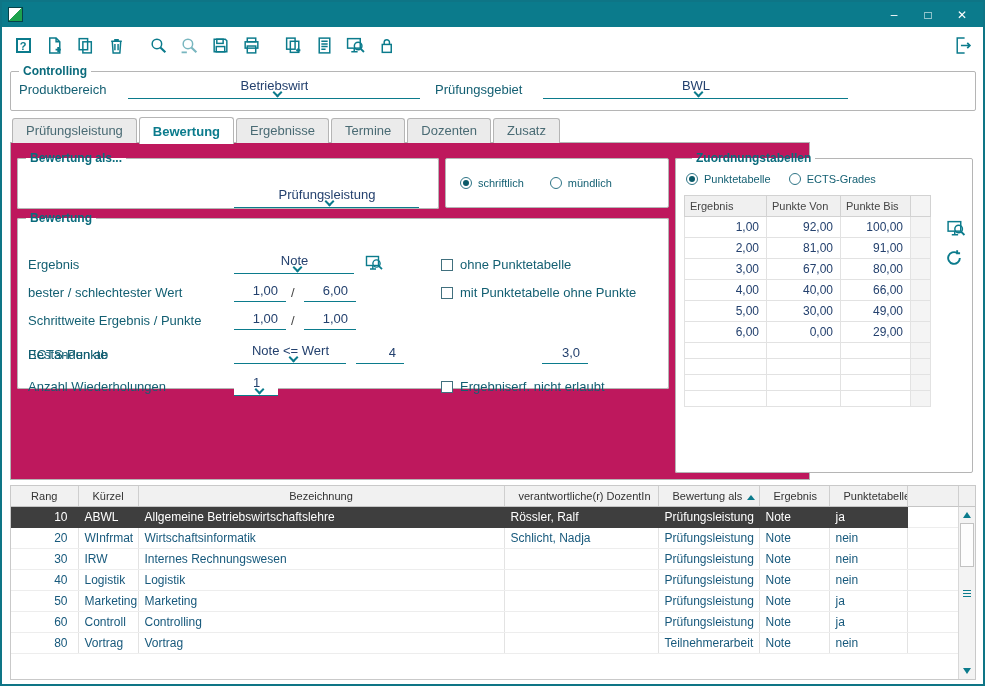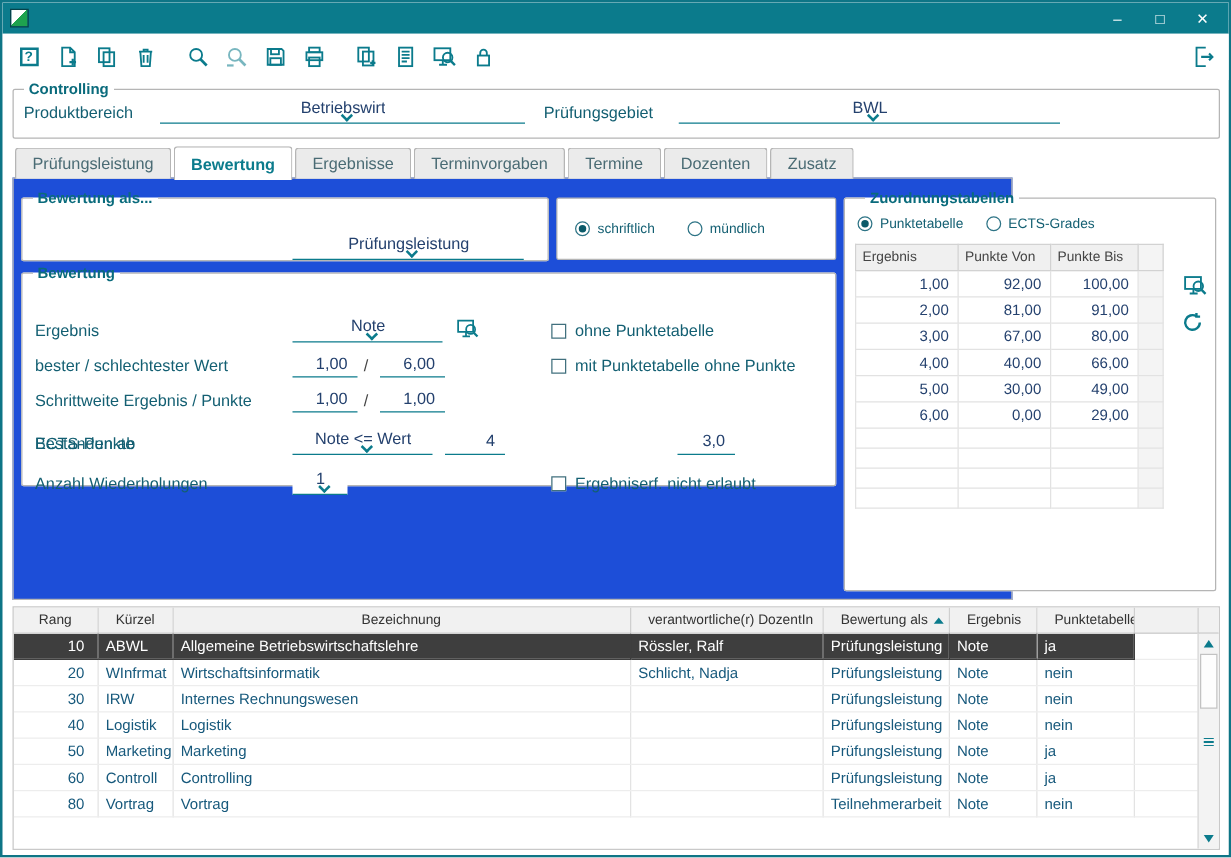--- a/index.html
+++ b/index.html
@@ -58,21 +58,21 @@
   .radio span.rlbl{font-size:11px;color:var(--label);}
   .cb-row{display:inline-flex;align-items:center;gap:7px;cursor:default;}
   .cb{width:12px;height:12px;border:1px solid #41707e;background:#fff;flex:none;}
   .cb-lbl{font-size:13px;color:var(--label);white-space:nowrap;}
 
   
   .tabbar{position:absolute;left:10px;top:115px;height:26px;display:flex;align-items:flex-end;z-index:3;}
   .tab{padding:4px 13px 5px;margin-right:2px;font-size:13px;color:#4a6b74;background:#ebebeb;border:1px solid var(--border);border-bottom:none;border-radius:3px 3px 0 0;}
   .tab.active{background:#fff;color:var(--teal);font-weight:bold;padding-top:6px;margin-bottom:-1px;position:relative;z-index:4;}
 
-  .tab-panel{position:absolute;left:8px;top:140px;width:800px;height:338px;border:1px solid var(--border);background:#1d4ed8;}
+  .tab-panel{position:absolute;left:8px;top:140px;width:800px;height:338px;border:1px solid var(--border);background:#be185d;}
 
   
   .bewertung-als{left:6px;top:8px;width:422px;height:58px;}
   .bewertung-als .dd{position:absolute;left:216px;top:22px;width:185px;}
 
   
   .radio-box{position:absolute;left:434px;top:15px;width:224px;height:50px;border:1px solid var(--border);border-radius:2px;display:flex;align-items:center;gap:26px;padding-left:14px;background:#fff;}
 
   
   .bewertung-fs{left:6px;top:68px;width:652px;height:178px;}
@@ -246,21 +246,20 @@
         <span class="dd-val">BWL</span>
         <span class="chev"></span>
       </div>
     </div>
   </fieldset>
 
   <div class="tabbar">
       <div class="tab">Prüfungsleistung</div>
       <div class="tab active">Bewertung</div>
       <div class="tab">Ergebnisse</div>
-      <div class="tab">Terminvorgaben</div>
       <div class="tab">Termine</div>
       <div class="tab">Dozenten</div>
       <div class="tab">Zusatz</div>
     </div>
 
   <div class="tab-panel">
 
     <fieldset class="fs bewertung-als">
       <legend>Bewertung als...</legend>
       <div class="dd">

